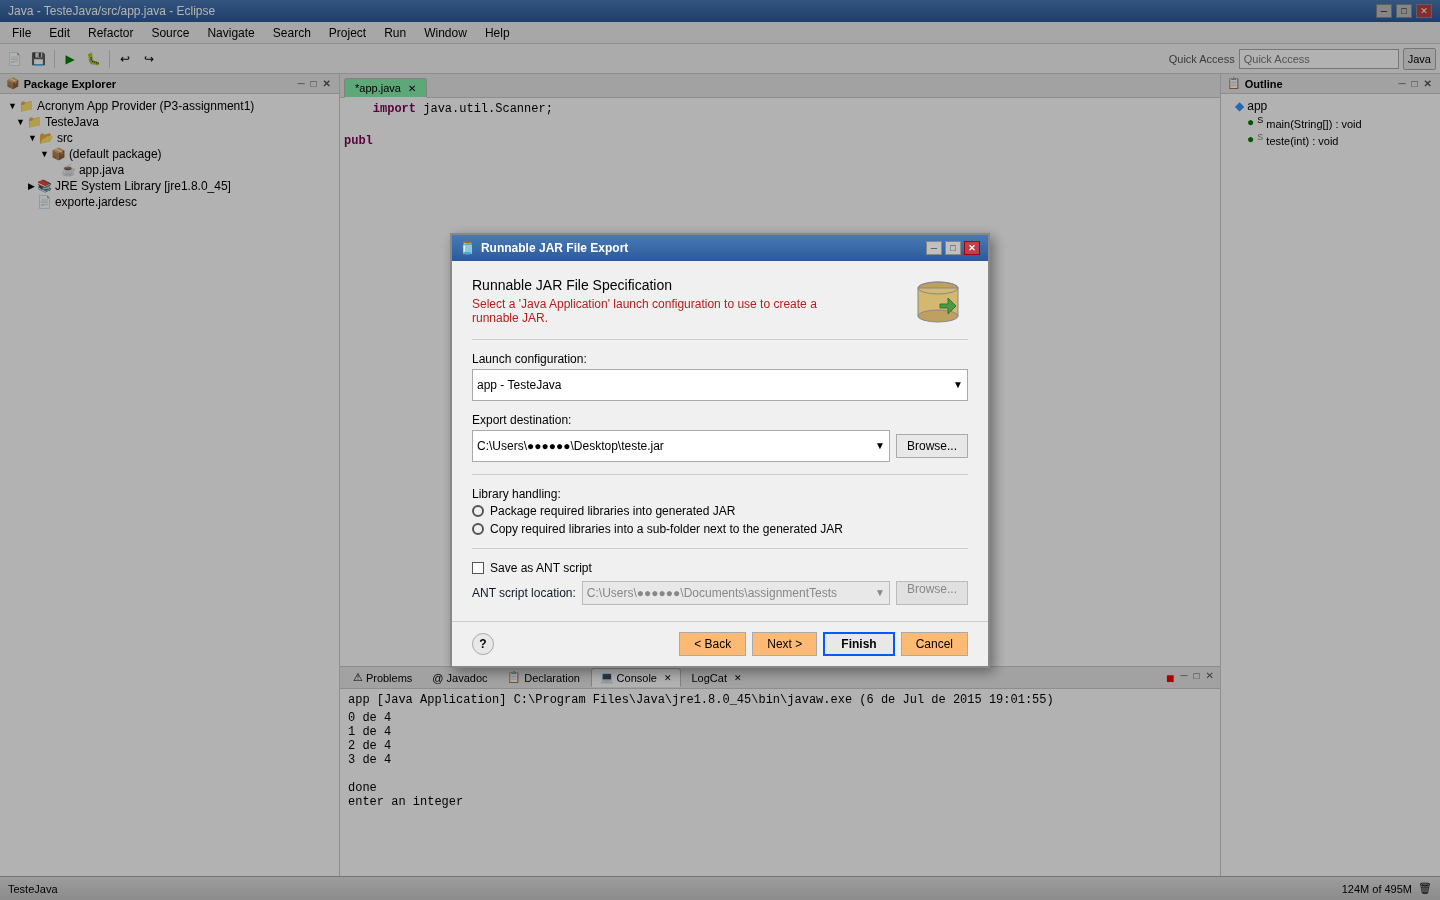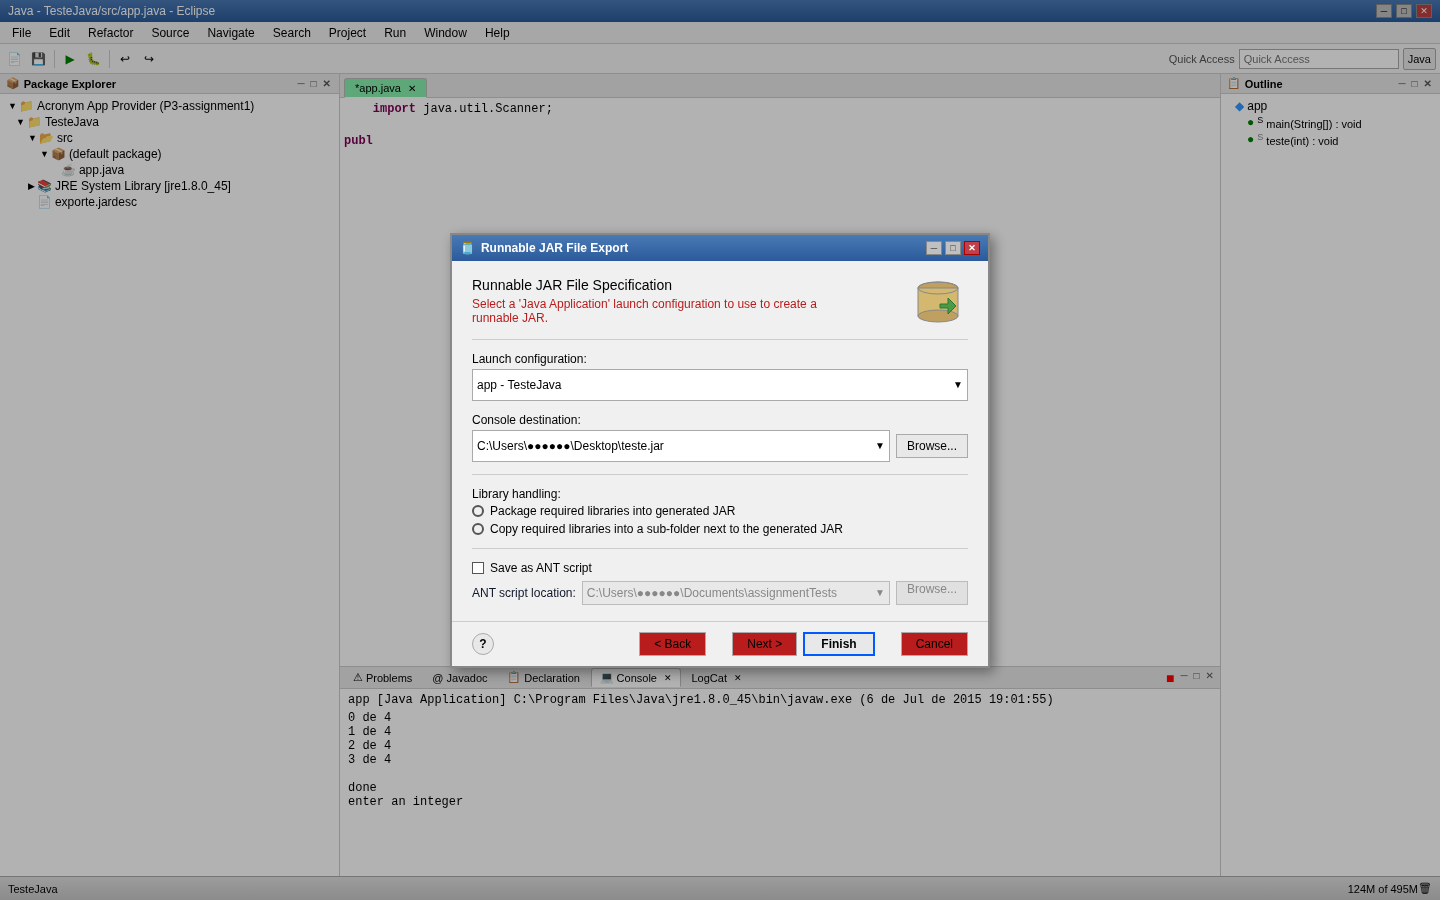--- a/index.html
+++ b/index.html
@@ -333,22 +333,22 @@
       background: #f0f0f0;
     }
     .footer-left { display: flex; align-items: center; gap: 6px; }
     .footer-right { display: flex; gap: 6px; }
     .help-btn {
       width: 22px; height: 22px; border-radius: 50%; border: 1px solid #aaa;
       display: flex; align-items: center; justify-content: center; font-size: 12px;
       cursor: pointer; background: #e8e8e8; font-weight: bold;
     }
     .nav-btn {
-      height: 24px; padding: 0 14px; background: #b91c1c; border: 1px solid #aaa;
-      font-size: 12px; cursor: pointer; margin-left: 20px;
+      height: 24px; padding: 0 14px; background: #fdba74; border: 1px solid #aaa;
+      font-size: 12px; cursor: pointer;
     }
     .finish-btn {
       height: 24px; padding: 0 16px; background: #e8e8e8; border: 2px solid #005aff;
       font-size: 12px; cursor: pointer; font-weight: bold;
     }
   </style>
 </head>
 <body>
 
 <div id="titlebar">
@@ -550,21 +550,21 @@
         <span style="font-size:11px;">
           <sup style="font-size:9px;vertical-align:super;color:#888;">S</sup> teste(int) : void
         </span>
       </div>
     </div>
   </div>
 </div>
 
 <div id="statusbar">
   <span>TesteJava</span>
-  <div style="display:flex;align-items:center;">
+  <div style="display:flex;align-items:center;gap:6px;">
     <span>124M of 495M</span>
     <span>🗑</span>
   </div>
 </div>
 
 <div id="modal-overlay">
   <div id="modal">
 
     <div class="modal-titlebar">
       <div class="modal-title-left">
@@ -604,21 +604,21 @@
         <div class="field-label">Launch configuration:</div>
         <div class="field-row">
           <div class="field-dropdown">
             <span>app - TesteJava</span>
             <span class="dropdown-arrow">▼</span>
           </div>
         </div>
       </div>
 
       <div>
-        <div class="field-label">Console destination:</div>
+        <div class="field-label">Export destination:</div>
         <div class="field-row">
           <div class="field-dropdown">
             <span>C:\Users\●●●●●●\Desktop\teste.jar</span>
             <span class="dropdown-arrow">▼</span>
           </div>
           <div class="browse-btn">Browse...</div>
         </div>
       </div>
 
       <div class="divider"></div>

